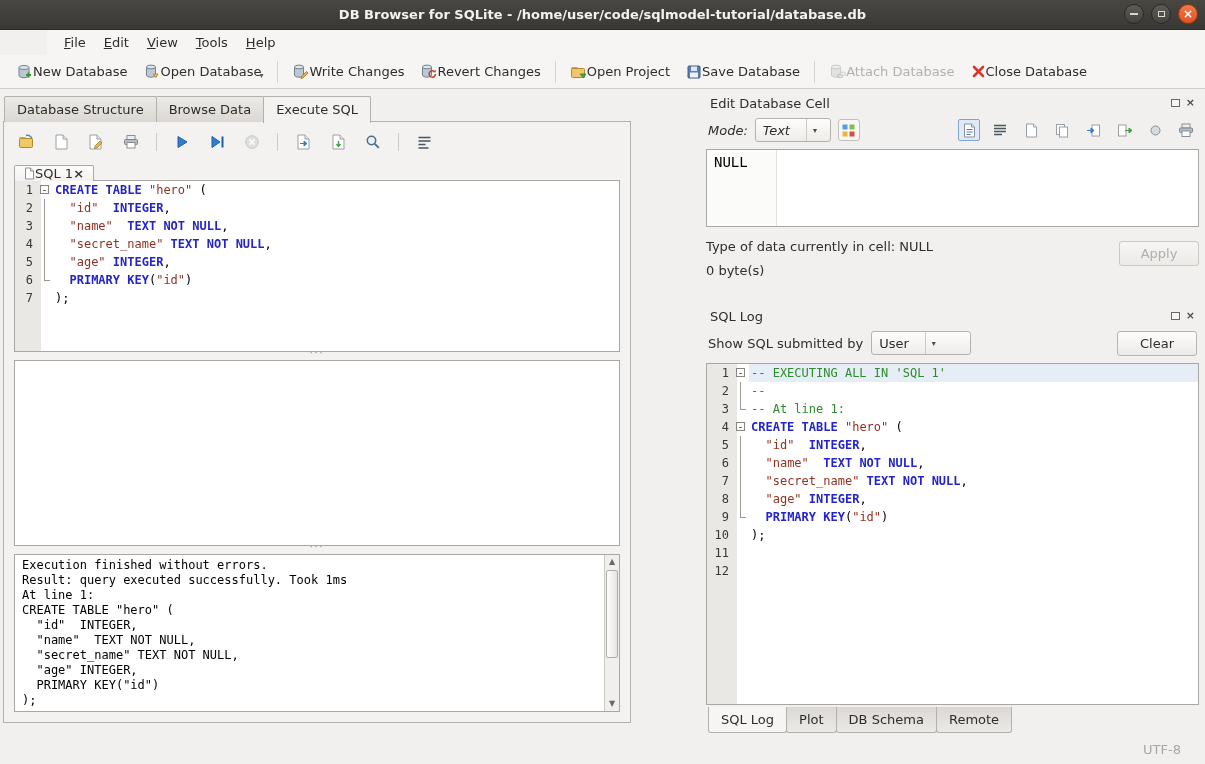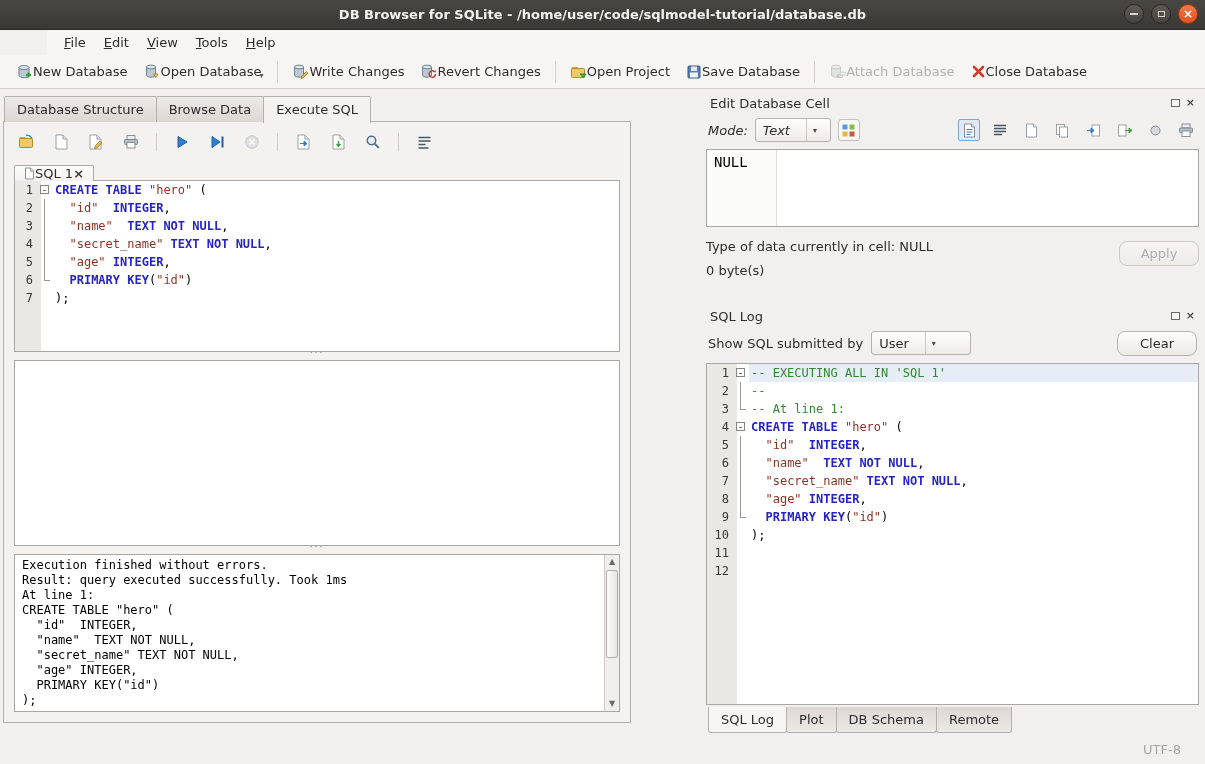--- a/index.html
+++ b/index.html
@@ -100,21 +100,21 @@
   .icbtn { display:inline-flex; align-items:center; justify-content:center; width:22px; height:22px; }
   .icbtn.framed { border:1px solid #c3c0bc; background:#f8f7f5; border-radius:3px; }
   .icbtn.activeview { border:1px solid #7ea6cf; background:#dfeaf6; border-radius:2px; }
   .cell-icons { margin-left:auto; display:flex; gap:9px; align-items:center; }
 
   .cell-edit { height:78px; border:1px solid #a9a7a3; background:#fff; margin-top:3px; position:relative; }
   .cell-margin { position:absolute; left:0; top:0; bottom:0; width:70px; background:#fbfbfa; border-right:1px solid #e0dfdd; padding:4px 7px; font-family:"DejaVu Sans Mono","Liberation Mono",monospace; font-size:14px; color:#000; }
 
   .cell-info { position:relative; margin-top:12px; height:52px; }
   .cell-info .line1 { margin-bottom:9px; }
-  .btn { height:25px; border:1px solid #b8b5b1; border-radius:8px; background:linear-gradient(#fdfdfc,#eceae7); display:inline-flex; align-items:center; justify-content:center; padding:0 10px; min-width:80px; }
+  .btn { height:25px; border:1px solid #b8b5b1; border-radius:3px; background:linear-gradient(#fdfdfc,#eceae7); display:inline-flex; align-items:center; justify-content:center; padding:0 10px; min-width:80px; }
   .btn.disabled { color:#b1afab; border-color:#ccc9c5; background:linear-gradient(#f6f5f3,#edebe8); }
   .apply-btn { position:absolute; right:0; top:2px; }
 
   .log-dock { margin-top:14px; flex:1; display:flex; flex-direction:column; }
   .log-controls { height:36px; display:flex; align-items:center; gap:8px; padding:2px 2px 6px; }
   .clear-btn { margin-left:auto; }
   .log-box { flex:1; border:1px solid #a9a7a3; overflow:hidden; }
 
   .bottom-tabs { height:28px; display:flex; padding-top:2px; padding-left:2px; }
   .btab { padding:5px 12px; border:1px solid #b3b1ad; border-top:none; border-radius:0 0 3px 3px; background:linear-gradient(#dbd8d4,#eceae7); margin-right:-1px; }

